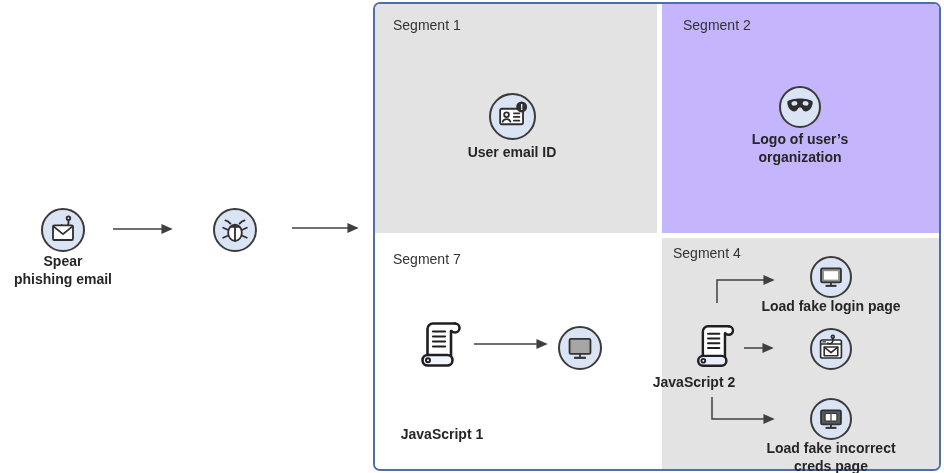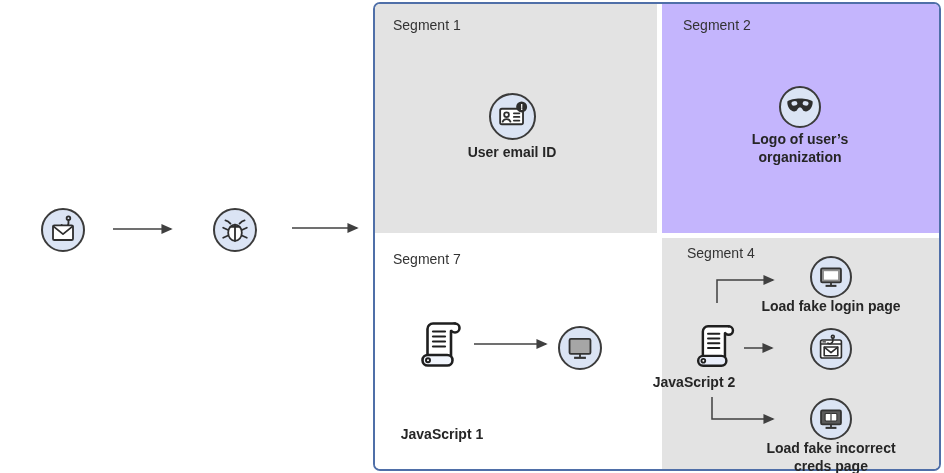--- a/index.html
+++ b/index.html
@@ -22,41 +22,42 @@
   }
   .quad { position:absolute; }
   .q1 { left:0;   top:0;    width:282px; height:229px; background:#e3e3e3; border-radius:5px 0 0 0; }
   .q2 { left:287px; top:0;    width:277px; height:229px; background:#c4b5fd; border-radius:0 5px 0 0; }
   .q3 { left:0;   top:234px; width:282px; height:231px; background:#ffffff; border-radius:0 0 0 5px; }
   .q4 { left:287px; top:234px; width:277px; height:231px; background:#e3e3e3; border-radius:0 0 5px 0; }
   .segment-title { position:absolute; font-size:14px; font-weight:normal; color:#333333; }
   .q1 .segment-title { left:18px; top:13px; }
   .q2 .segment-title { left:21px; top:13px; }
   .q3 .segment-title { left:18px; top:13px; }
-  .q4 .segment-title { left:25px; top:7px; }
+  .q4 .segment-title { left:11px; top:7px; }
 
   .icon-svg { display:block; }
   .scroll-icon { position:absolute; }
   .arrows { position:absolute; left:0; top:0; pointer-events:none; }
 </style>
 </head>
 <body>
 
 <div class="canvas">
 
   <div class="node-circle" style="left:41px; top:208px; width:44px; height:44px;">
     <svg class="icon-svg" width="40" height="40" viewBox="0 0 44 44">
       <g fill="none" stroke="#2e2e2e" stroke-width="2" stroke-linecap="round" stroke-linejoin="round">
         <circle cx="28" cy="9" r="2" fill="#dbe4f4"></circle>
         <path d="M28 11 v3.5 a4 4 0 0 1 -7.5 2"></path>
         <rect x="11" y="17" width="22" height="16" rx="1.5" fill="#ffffff"></rect>
         <path d="M11.5 18 L22 26.5 L32.5 18"></path>
       </g>
     </svg>
   </div>
+  <div class="node-label" style="left:13px; top:253px; width:100px;">Spear phishing email</div>
 
   <div class="node-circle" style="left:213px; top:208px; width:44px; height:44px;">
     <svg class="icon-svg" width="40" height="40" viewBox="0 0 44 44">
       <g fill="none" stroke="#2e2e2e" stroke-width="2" stroke-linecap="round">
         <path d="M17 15 q-2.5 -3 -5.5 -3.5"></path>
         <path d="M27 15 q2.5 -3 5.5 -3.5"></path>
         <line x1="14.5" y1="22" x2="9" y2="19.5"></line>
         <line x1="14.5" y1="28" x2="9" y2="30.5"></line>
         <line x1="29.5" y1="22" x2="35" y2="19.5"></line>
         <line x1="29.5" y1="28" x2="35" y2="30.5"></line>

